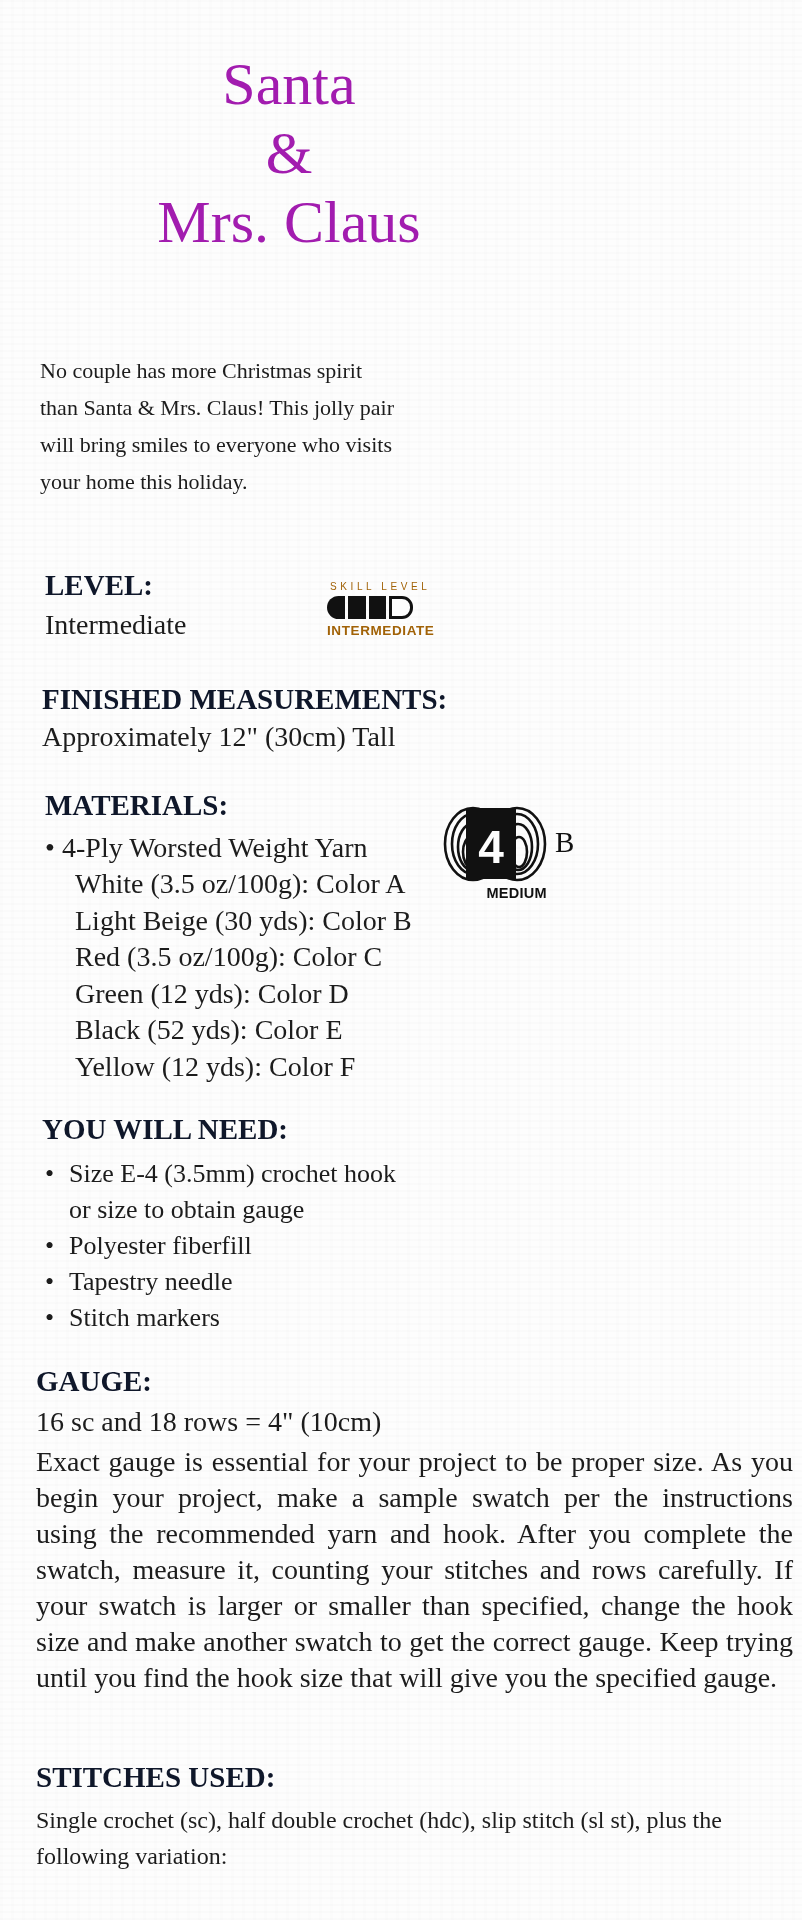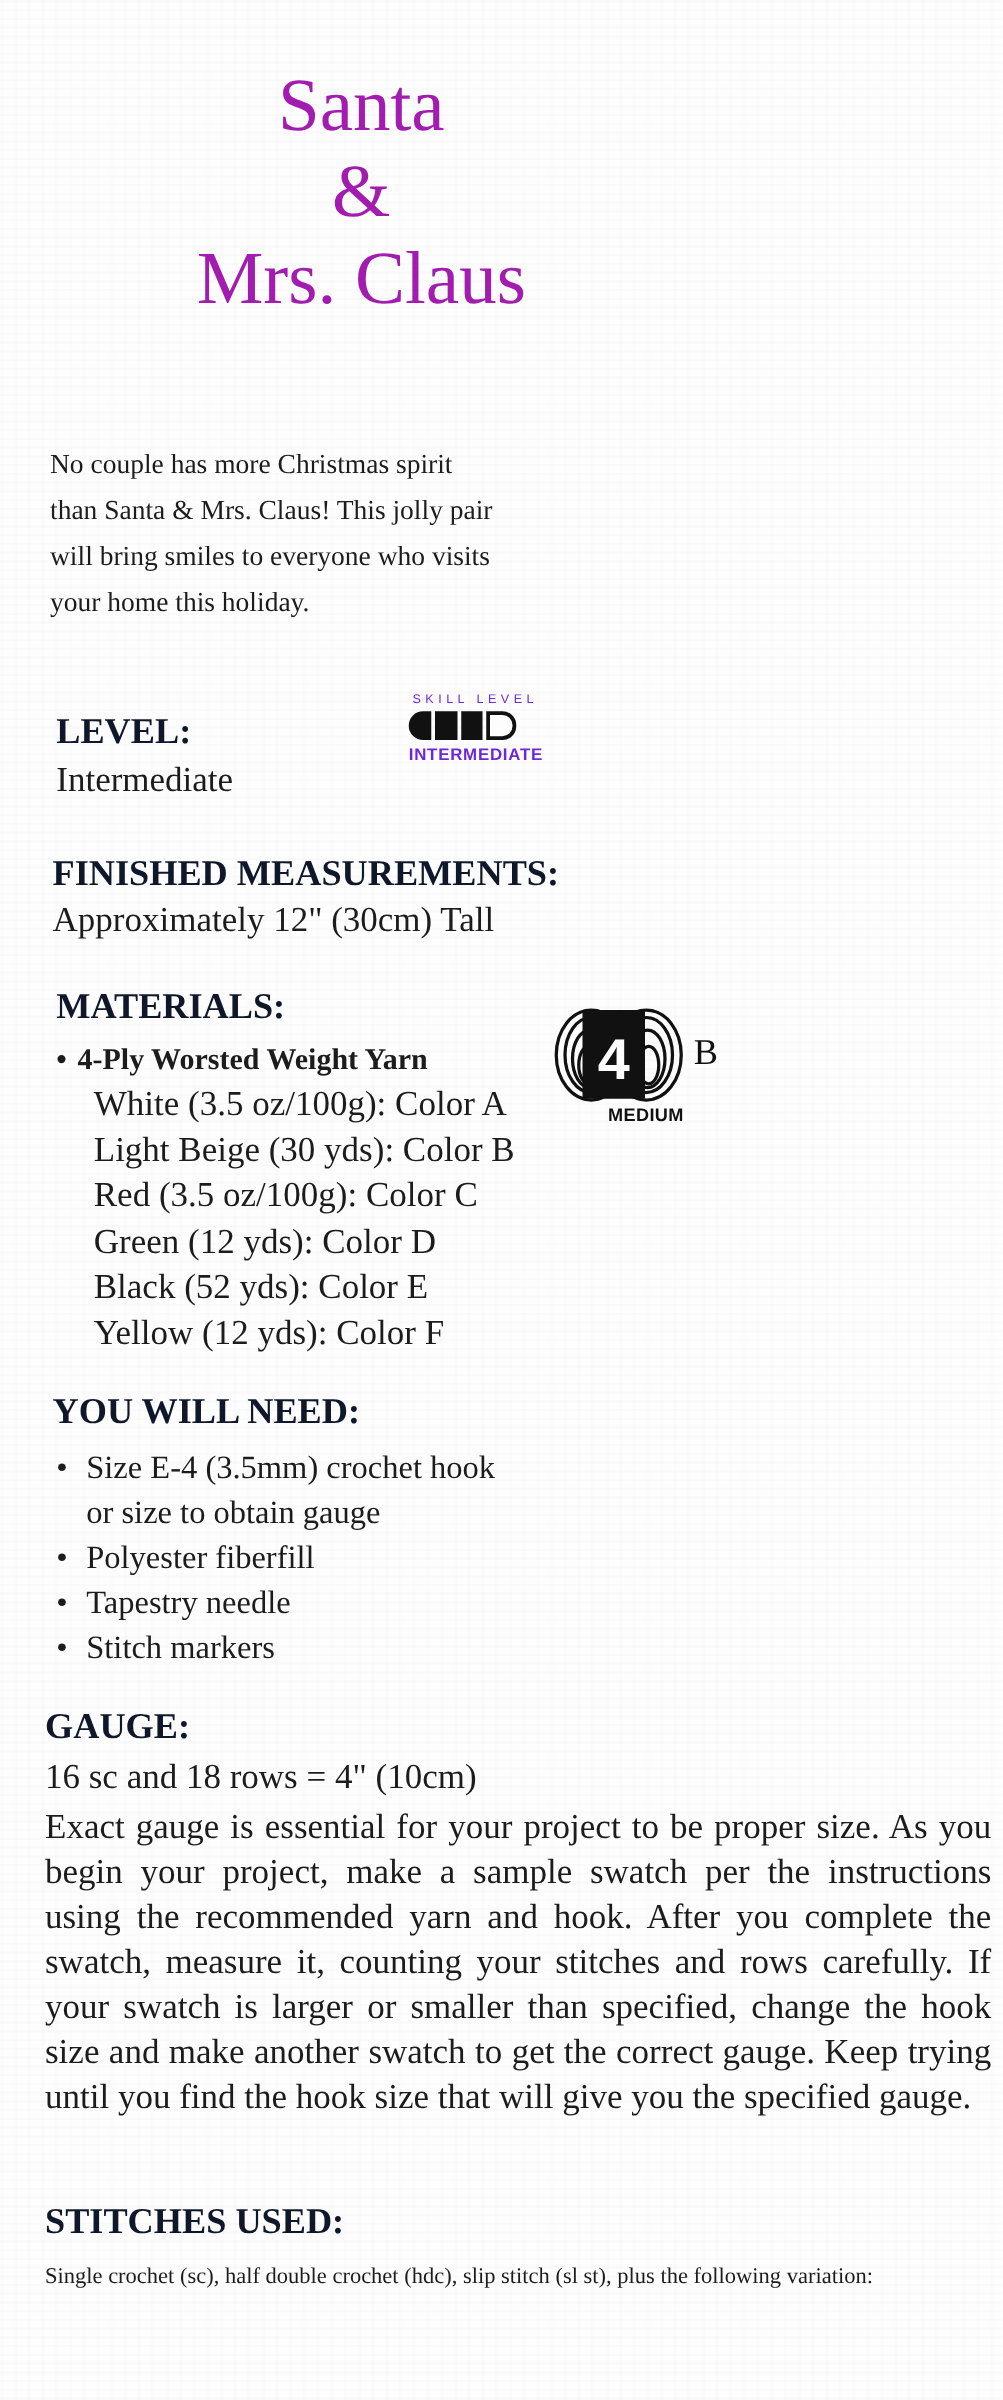--- a/index.html
+++ b/index.html
@@ -32,35 +32,35 @@
     position: absolute; top: 352px; left: 40px; width: 358px;
     font-size: 22px; line-height: 37px;
   }
 
   .heading { font-weight: bold; font-size: 29px; line-height: 34px; color: #0f172a; }
 
   .level-block { position: absolute; top: 568px; left: 45px; }
   .level-value { font-size: 28px; line-height: 34px; margin-top: 6px; }
 
   .skill-badge {
-    position: absolute; top: 554px; left: 327px; width: 122px;
-    font-family: "Liberation Sans", sans-serif; color: #6d28d9;
+    position: absolute; top: 581px; left: 327px; width: 122px;
+    font-family: "Liberation Sans", sans-serif; color: #a16207;
   }
   .skill-top { font-size: 10px; letter-spacing: 3.6px; font-weight: 400; margin-left: 3px; white-space: nowrap; }
   .pill { display: flex; gap: 3px; height: 23px; width: 86px; margin: 4px 0 4px 0; }
   .seg { flex: 1 1 0; background: #111; }
   .seg.first { border-radius: 12px 0 0 12px; }
   .seg.last { background: #fdfdfd; border: 3.4px solid #111; border-radius: 0 11px 11px 0; }
   .skill-bottom { font-size: 13.5px; font-weight: bold; letter-spacing: 0.6px; white-space: nowrap; }
 
   .fm-block { position: absolute; top: 682px; left: 42px; }
   .fm-value { font-size: 28px; line-height: 34px; margin-top: 4px; }
 
   .materials-block { position: absolute; top: 788px; left: 45px; width: 400px; }
-  .mat-bullet { font-size: 24px; line-height: 36px; margin-top: 8px; padding-left: 17px; position: relative; font-weight: bold; }
+  .mat-bullet { font-size: 28px; line-height: 36px; margin-top: 8px; padding-left: 17px; position: relative; }
   .mat-bullet::before { content: "\2022"; position: absolute; left: 0; }
   .yarn-line { font-size: 28px; line-height: 36.5px; margin-left: 30px; white-space: nowrap; }
 
   .yarn-badge { position: absolute; top: 806px; left: 443px; width: 140px; color: #111; }
   .yarn-badge svg { display: block; }
   .medium-label {
     width: 104px; text-align: right; margin-top: 3px;
     font-family: "Liberation Sans", sans-serif; font-weight: bold;
     font-size: 14.5px; letter-spacing: 0.3px;
   }
@@ -72,21 +72,21 @@
   .ywn-list li::before { content: "\2022"; position: absolute; left: 3px; }
 
   .gauge-block { position: absolute; top: 1364px; left: 36px; width: 757px; }
   .gauge-spec { font-size: 28px; line-height: 36px; margin-top: 6px; }
   .gauge-body {
     font-size: 28px; line-height: 36px; margin-top: 4px;
     text-align: justify; text-align-last: left;
   }
 
   .stitches-block { position: absolute; top: 1760px; left: 36px; width: 757px; }
-  .stitches-body { font-size: 18px; line-height: 36px; margin-top: 8px; }
+  .stitches-body { font-size: 24px; line-height: 36px; margin-top: 8px; }
 </style>
 </head>
 <body>
 
 <div class="title">
   <div>Santa</div>
   <div>&amp;</div>
   <div>Mrs. Claus</div>
 </div>
 

